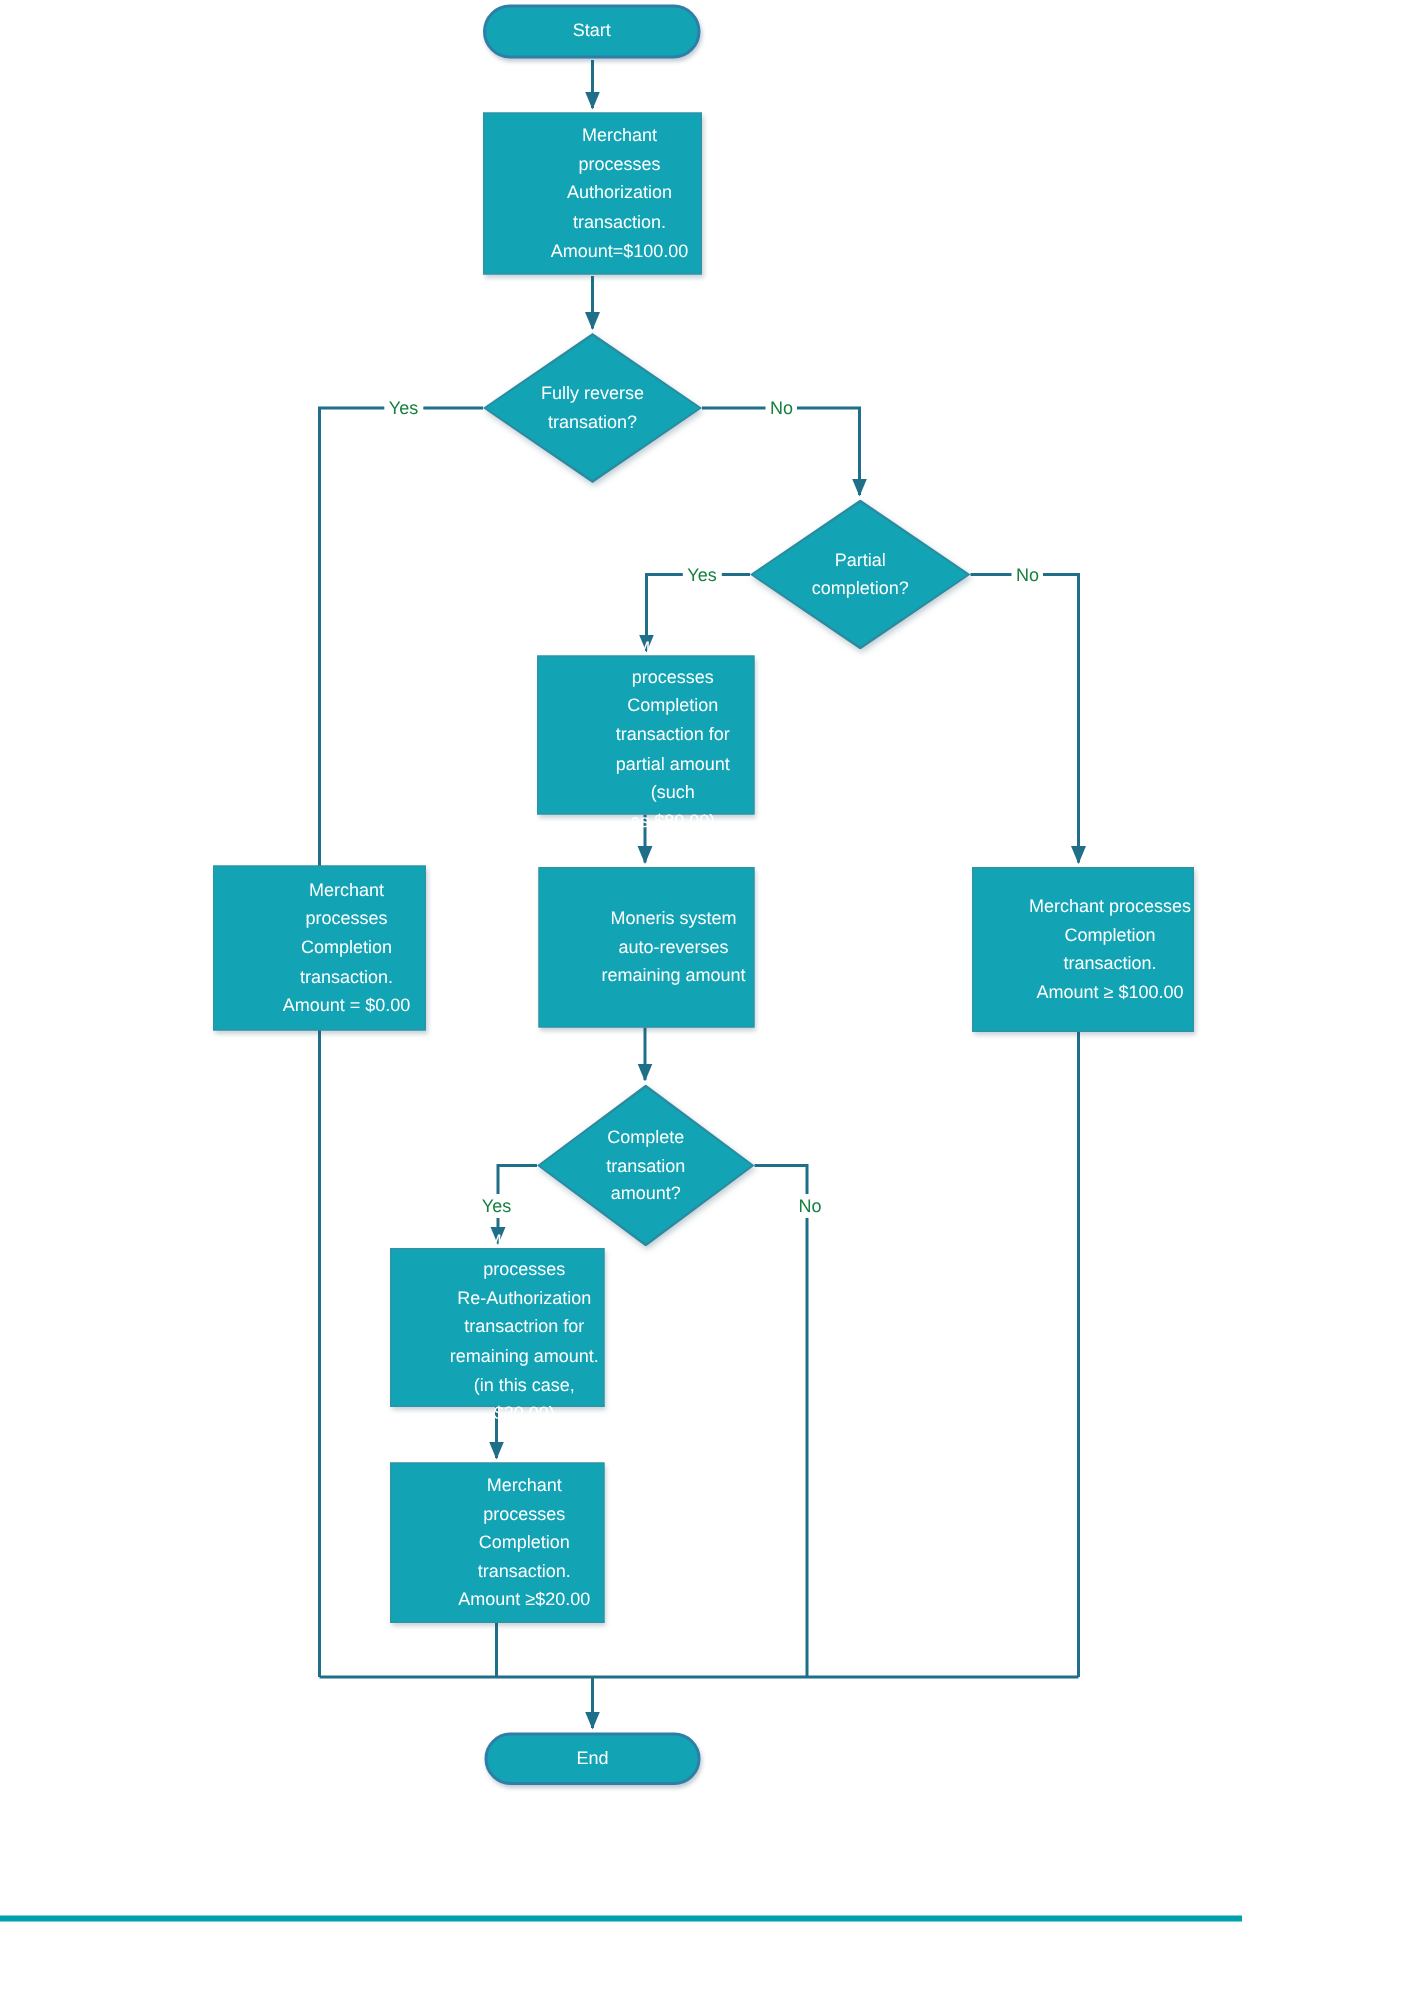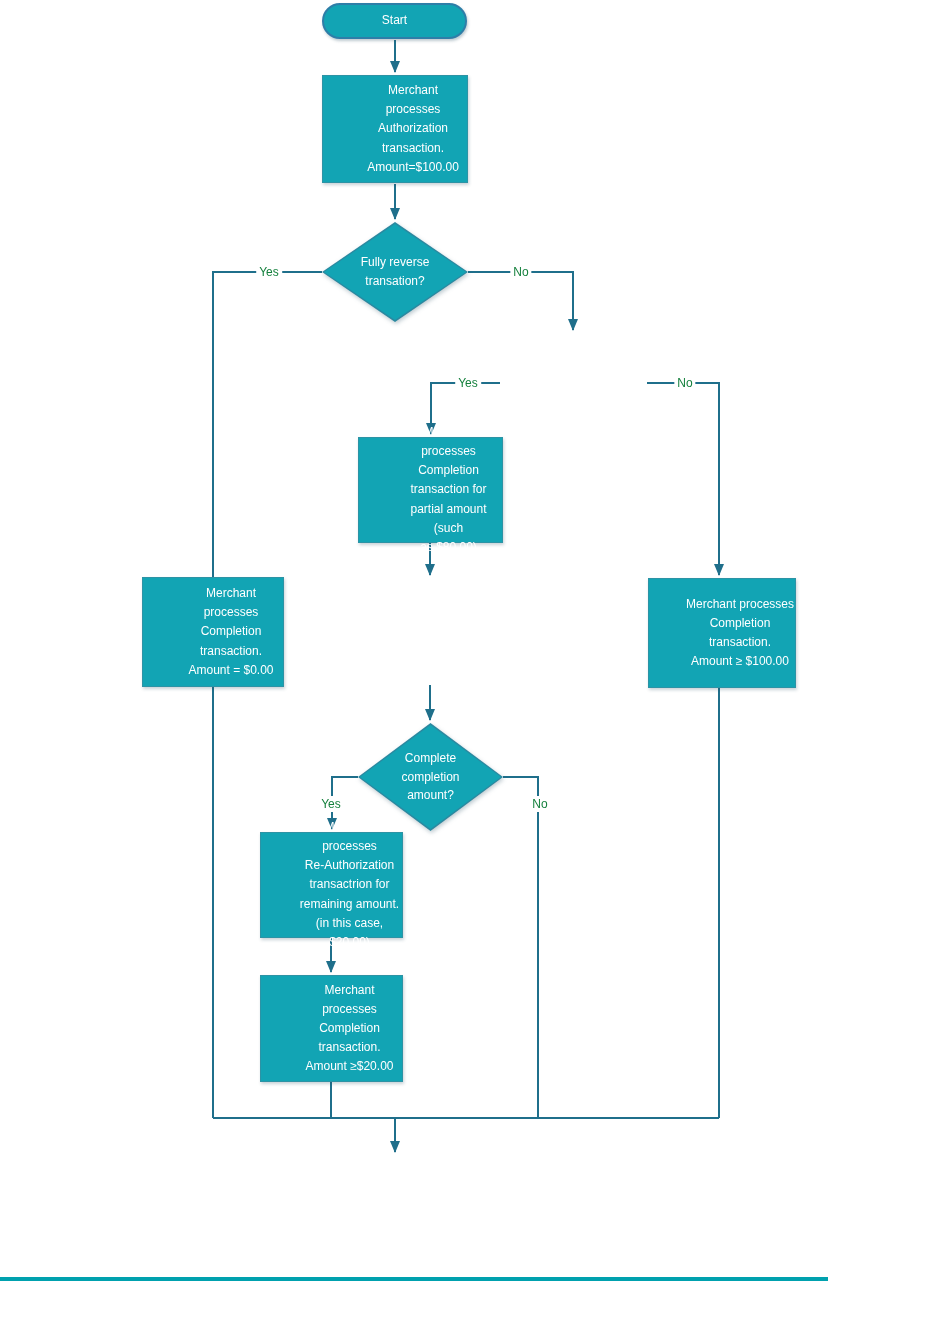--- a/index.html
+++ b/index.html
@@ -71,37 +71,41 @@
       <path d="M331 938 L331 972" marker-end="url(#arrow)"></path>
       <path d="M331 1082 L331 1118"></path>
       <path d="M719 688 L719 1118"></path>
       <path d="M213 1118 L719 1118"></path>
       <path d="M395 1118 L395 1152" marker-end="url(#arrow)"></path>
     </g>
   </svg>
 
   <div class="node terminator" style="left:322px;top:3px;width:145px;height:36px;">Start</div>
 
+  <div class="node terminator" style="left:323px;top:1155px;width:144px;height:35px;">End</div>
 
   <div class="node process" style="left:322px;top:75px;width:146px;height:108px;">Merchant processes
 Authorization
 transaction.
 Amount=$100.00</div>
 
   <div class="node process" style="left:142px;top:577px;width:142px;height:110px;">Merchant processes
 Completion
 transaction.
 Amount = $0.00</div>
 
   <div class="node process" style="left:358px;top:437px;width:145px;height:106px;">Merchant processes
 Completion
 transaction for
 partial amount (such
 as $80.00)</div>
 
+  <div class="node process" style="left:359px;top:578px;width:144px;height:107px;">Moneris system
+auto-reverses
+remaining amount</div>
 
   <div class="node process" style="left:648px;top:578px;width:148px;height:110px;">Merchant processes
 Completion
 transaction.
 Amount ≥ $100.00</div>
 
   <div class="node process" style="left:260px;top:832px;width:143px;height:106px;">Merchant processes
 Re-Authorization
 transactrion for
 remaining amount.
@@ -111,25 +115,30 @@
 Completion
 transaction.
 Amount ≥$20.00</div>
 
   <div class="diamond" style="left:322px;top:222px;width:146px;height:100px;">
     <div class="d-border"></div>
     <div class="d-fill">Fully reverse
 transation?</div>
   </div>
 
+  <div class="diamond" style="left:500px;top:333px;width:147px;height:100px;">
+    <div class="d-border"></div>
+    <div class="d-fill">Partial
+completion?</div>
+  </div>
 
   <div class="diamond" style="left:358px;top:723px;width:145px;height:108px;">
     <div class="d-border"></div>
     <div class="d-fill">Complete
-completion
+transation
 amount?</div>
   </div>
 
   <div class="edge-label" style="left:269px;top:272px;">Yes</div>
   <div class="edge-label" style="left:521px;top:272px;">No</div>
   <div class="edge-label" style="left:468px;top:383px;">Yes</div>
   <div class="edge-label" style="left:685px;top:383px;">No</div>
   <div class="edge-label" style="left:331px;top:804px;">Yes</div>
   <div class="edge-label" style="left:540px;top:804px;">No</div>
 

